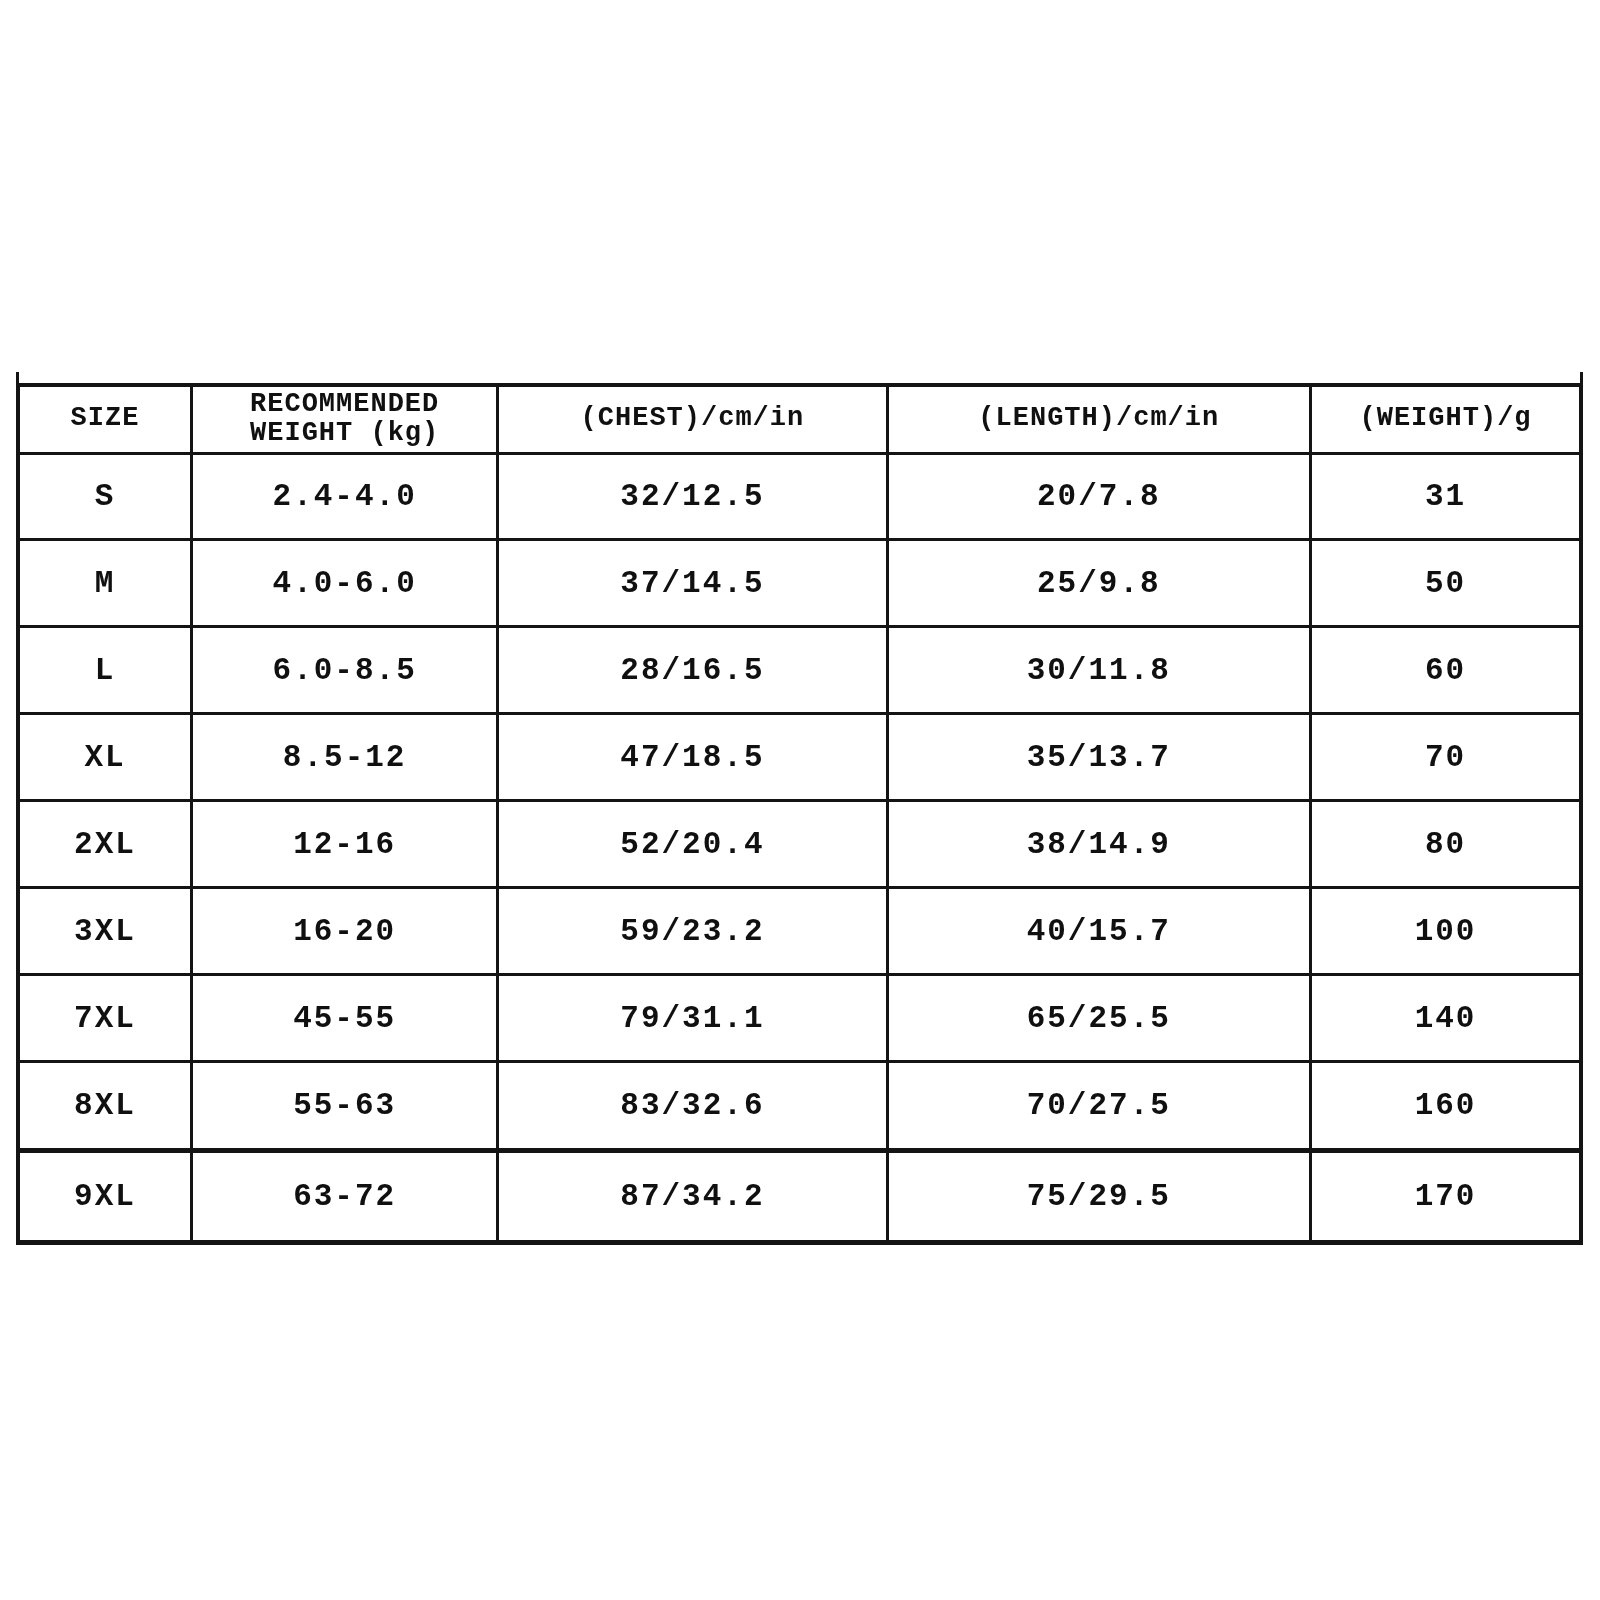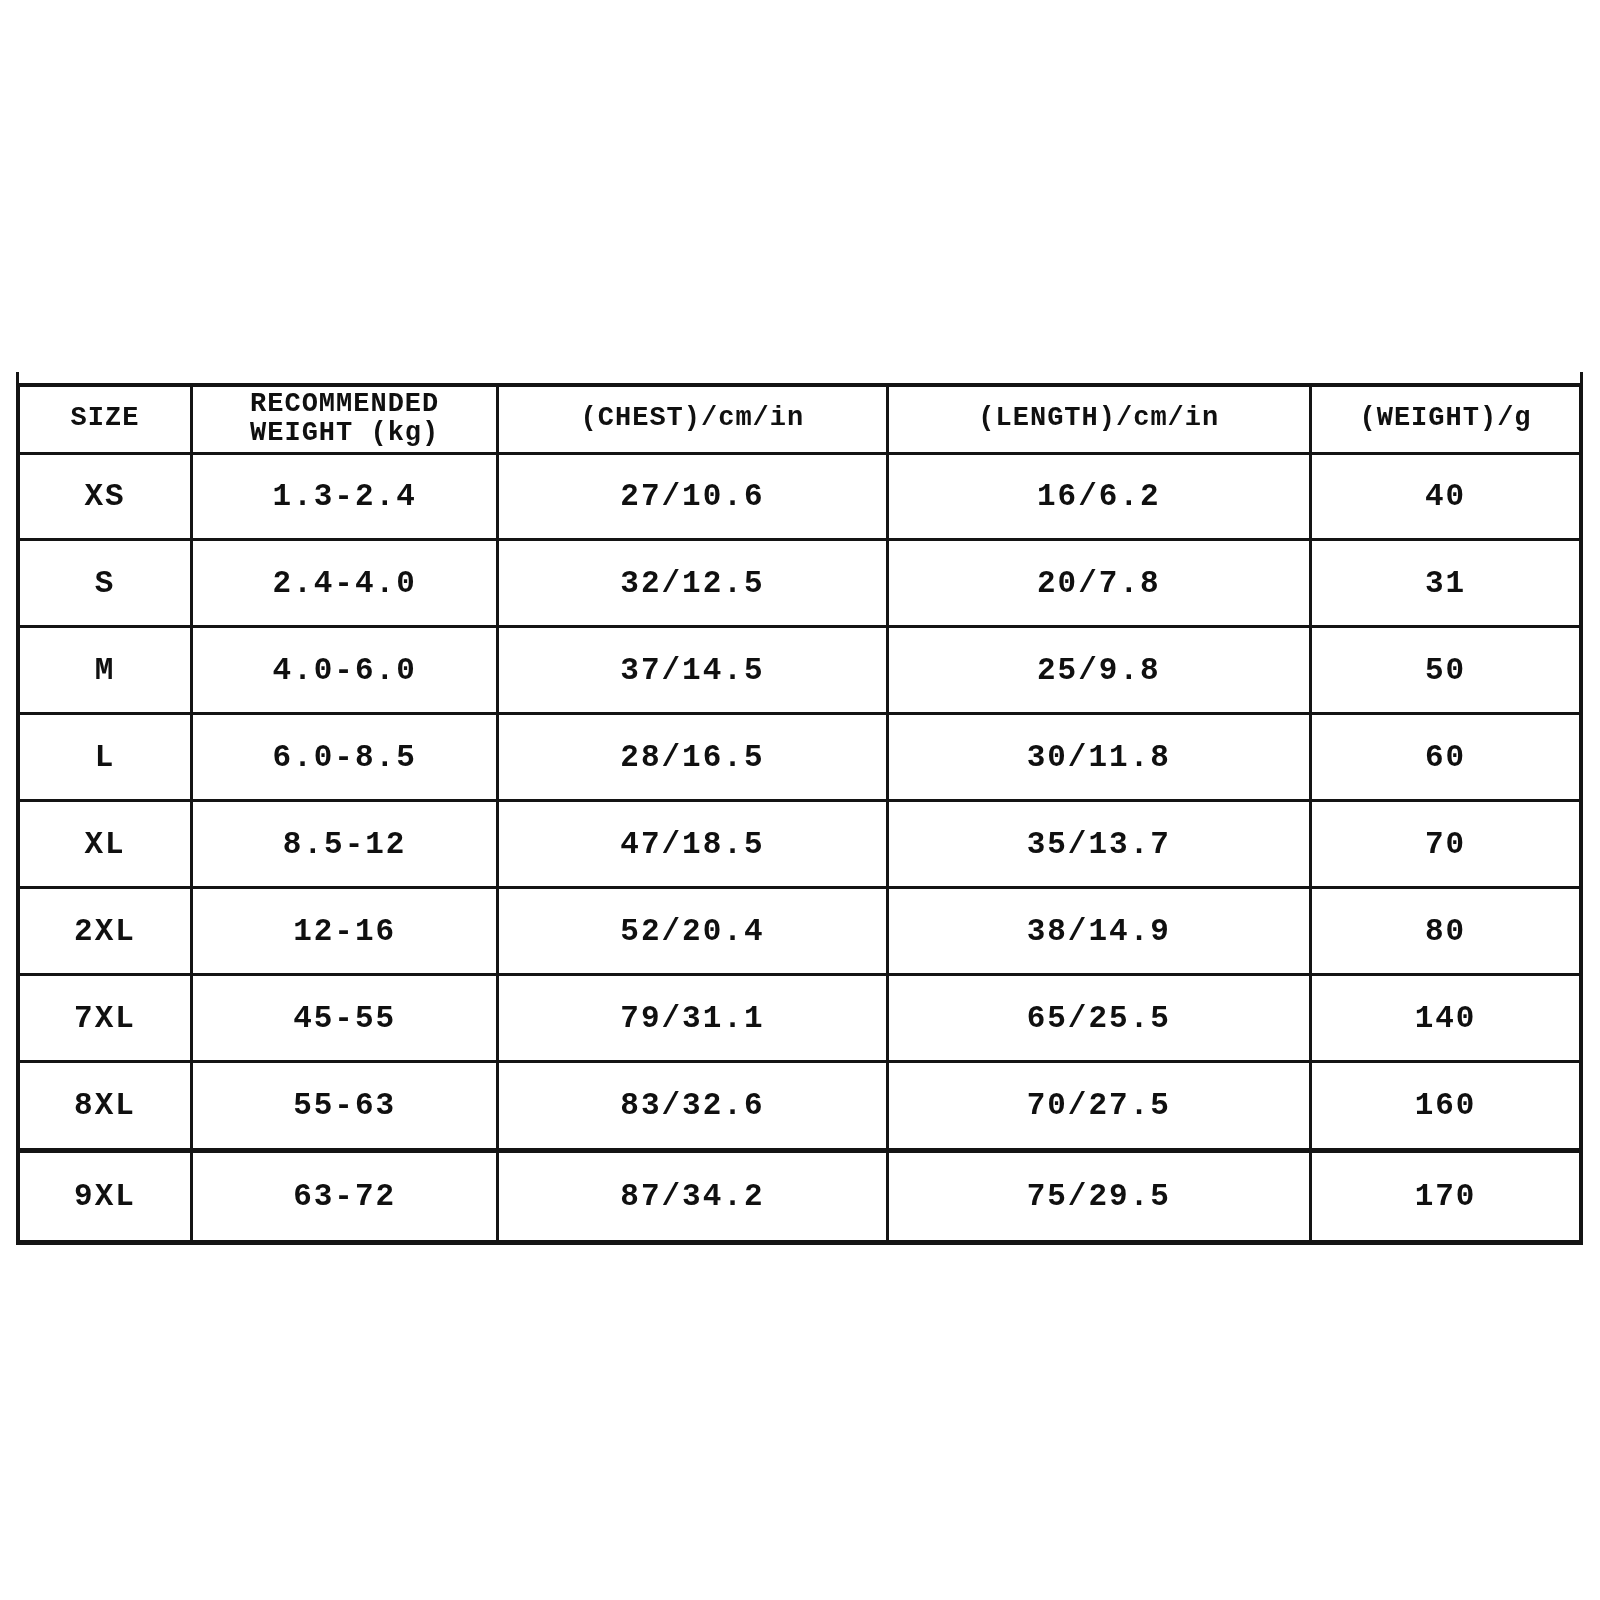--- a/index.html
+++ b/index.html
@@ -71,27 +71,20 @@
       <tr>
         <th>SIZE</th>
         <th>RECOMMENDED WEIGHT (kg)</th>
         <th>(CHEST)/cm/in</th>
         <th>(LENGTH)/cm/in</th>
         <th>(WEIGHT)/g</th>
       </tr>
     </thead>
     <tbody>
         <tr>
-          <td>XS</td>
-          <td>1.3-2.4</td>
-          <td>27/10.6</td>
-          <td>16/6.2</td>
-          <td>40</td>
-        </tr>
-        <tr>
           <td>S</td>
           <td>2.4-4.0</td>
           <td>32/12.5</td>
           <td>20/7.8</td>
           <td>31</td>
         </tr>
         <tr>
           <td>M</td>
           <td>4.0-6.0</td>
           <td>37/14.5</td>
@@ -113,20 +106,27 @@
           <td>70</td>
         </tr>
         <tr>
           <td>2XL</td>
           <td>12-16</td>
           <td>52/20.4</td>
           <td>38/14.9</td>
           <td>80</td>
         </tr>
         <tr>
+          <td>3XL</td>
+          <td>16-20</td>
+          <td>59/23.2</td>
+          <td>40/15.7</td>
+          <td>100</td>
+        </tr>
+        <tr>
           <td>7XL</td>
           <td>45-55</td>
           <td>79/31.1</td>
           <td>65/25.5</td>
           <td>140</td>
         </tr>
         <tr>
           <td>8XL</td>
           <td>55-63</td>
           <td>83/32.6</td>

